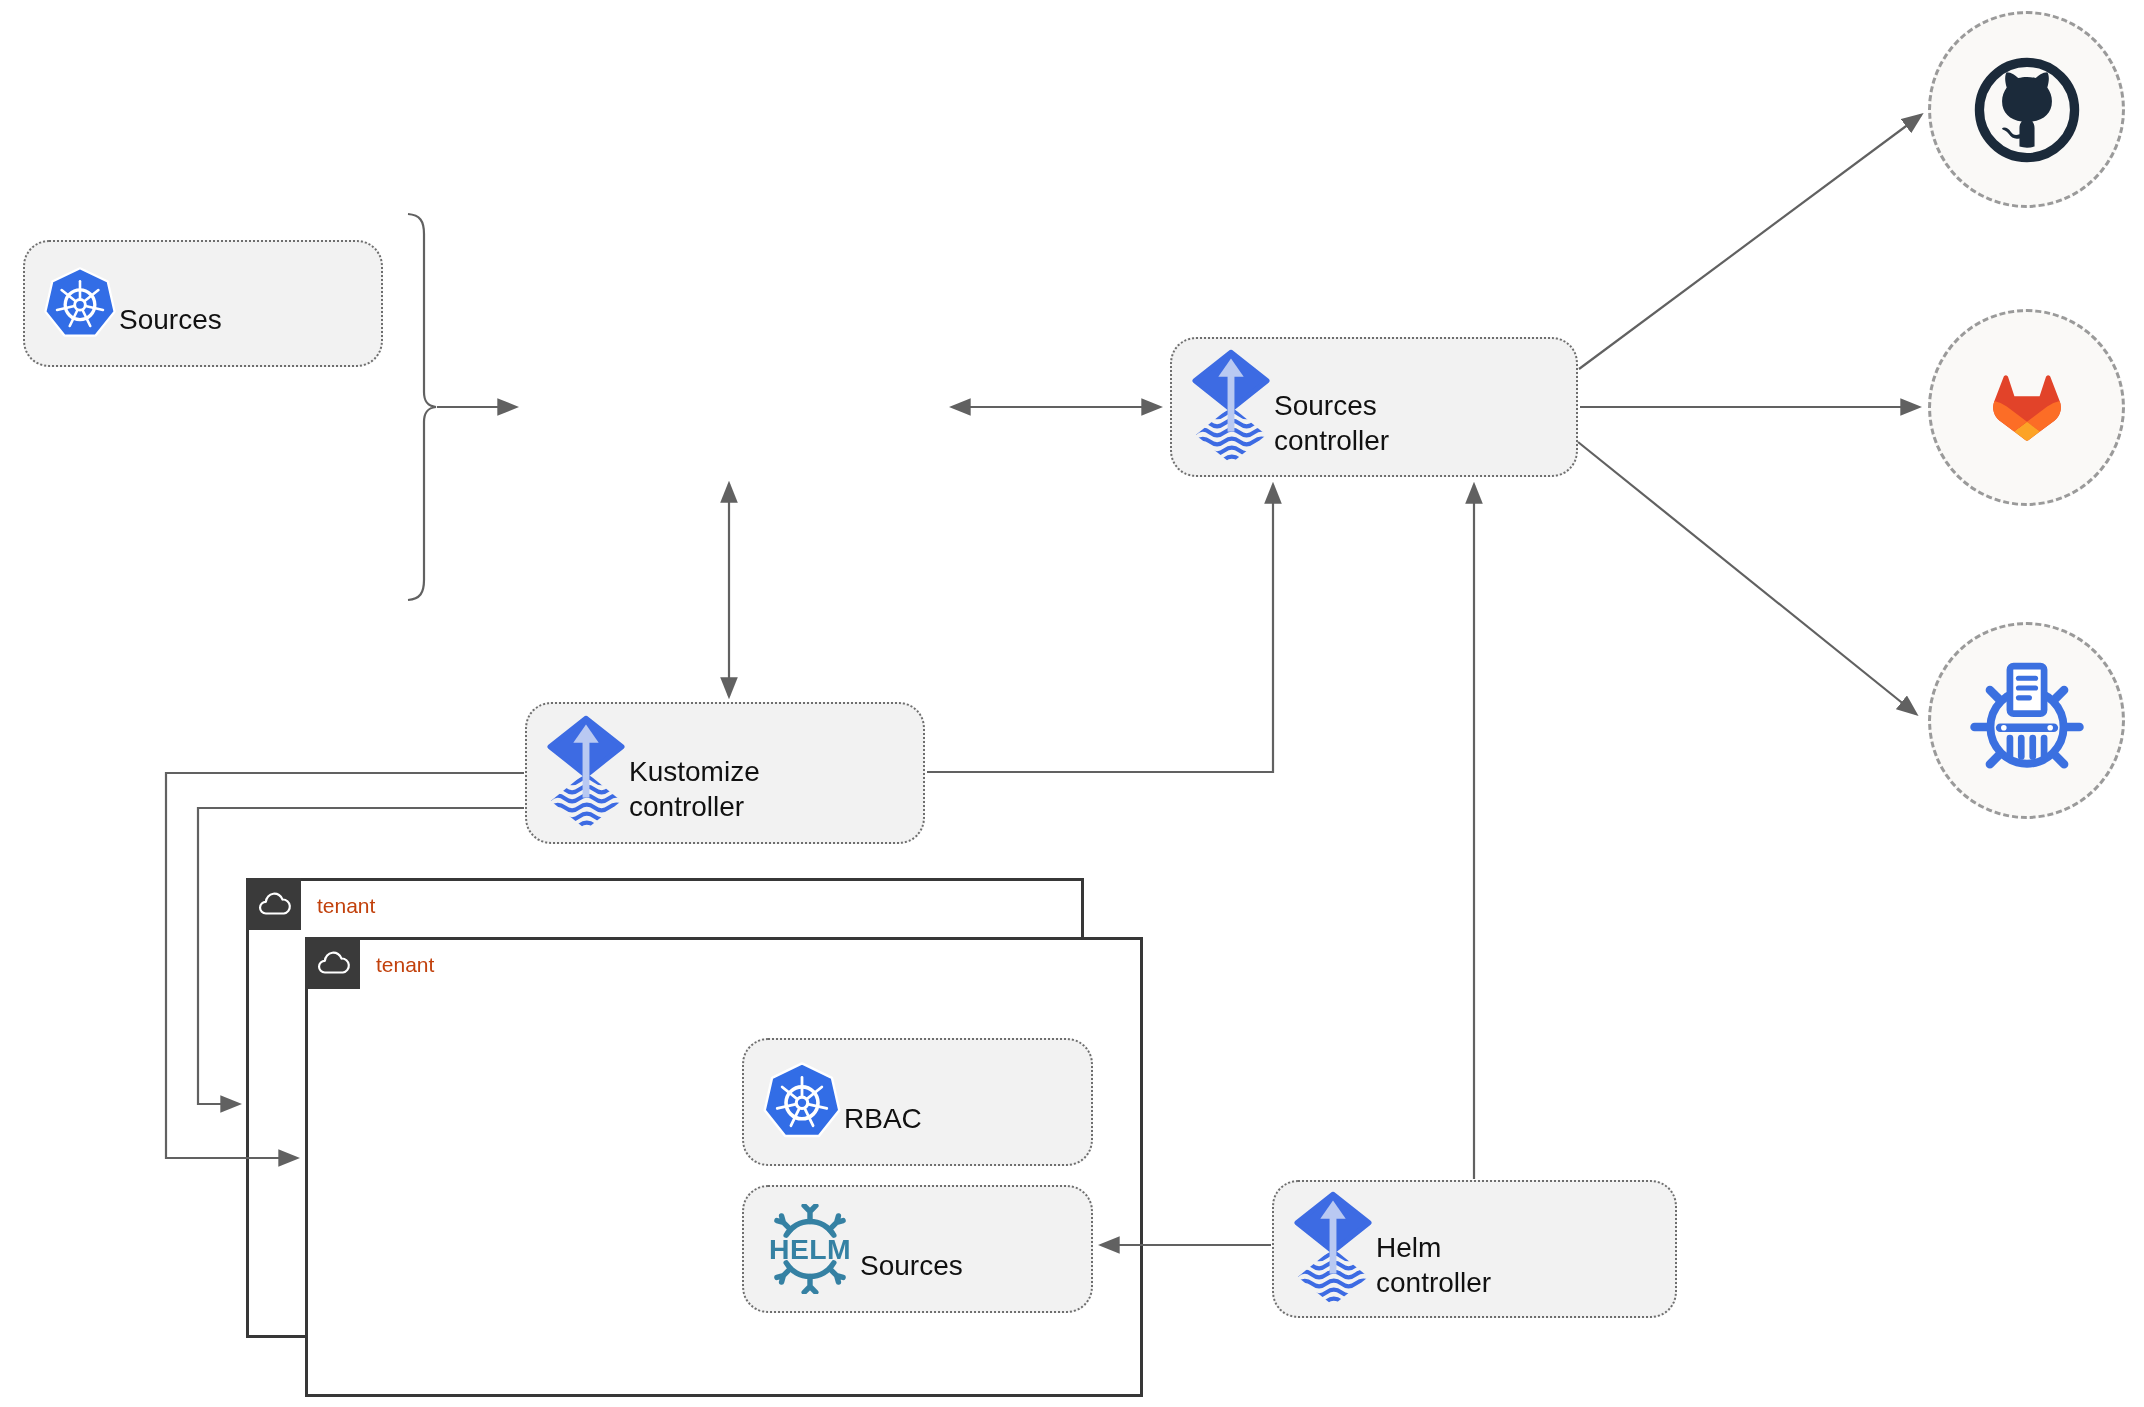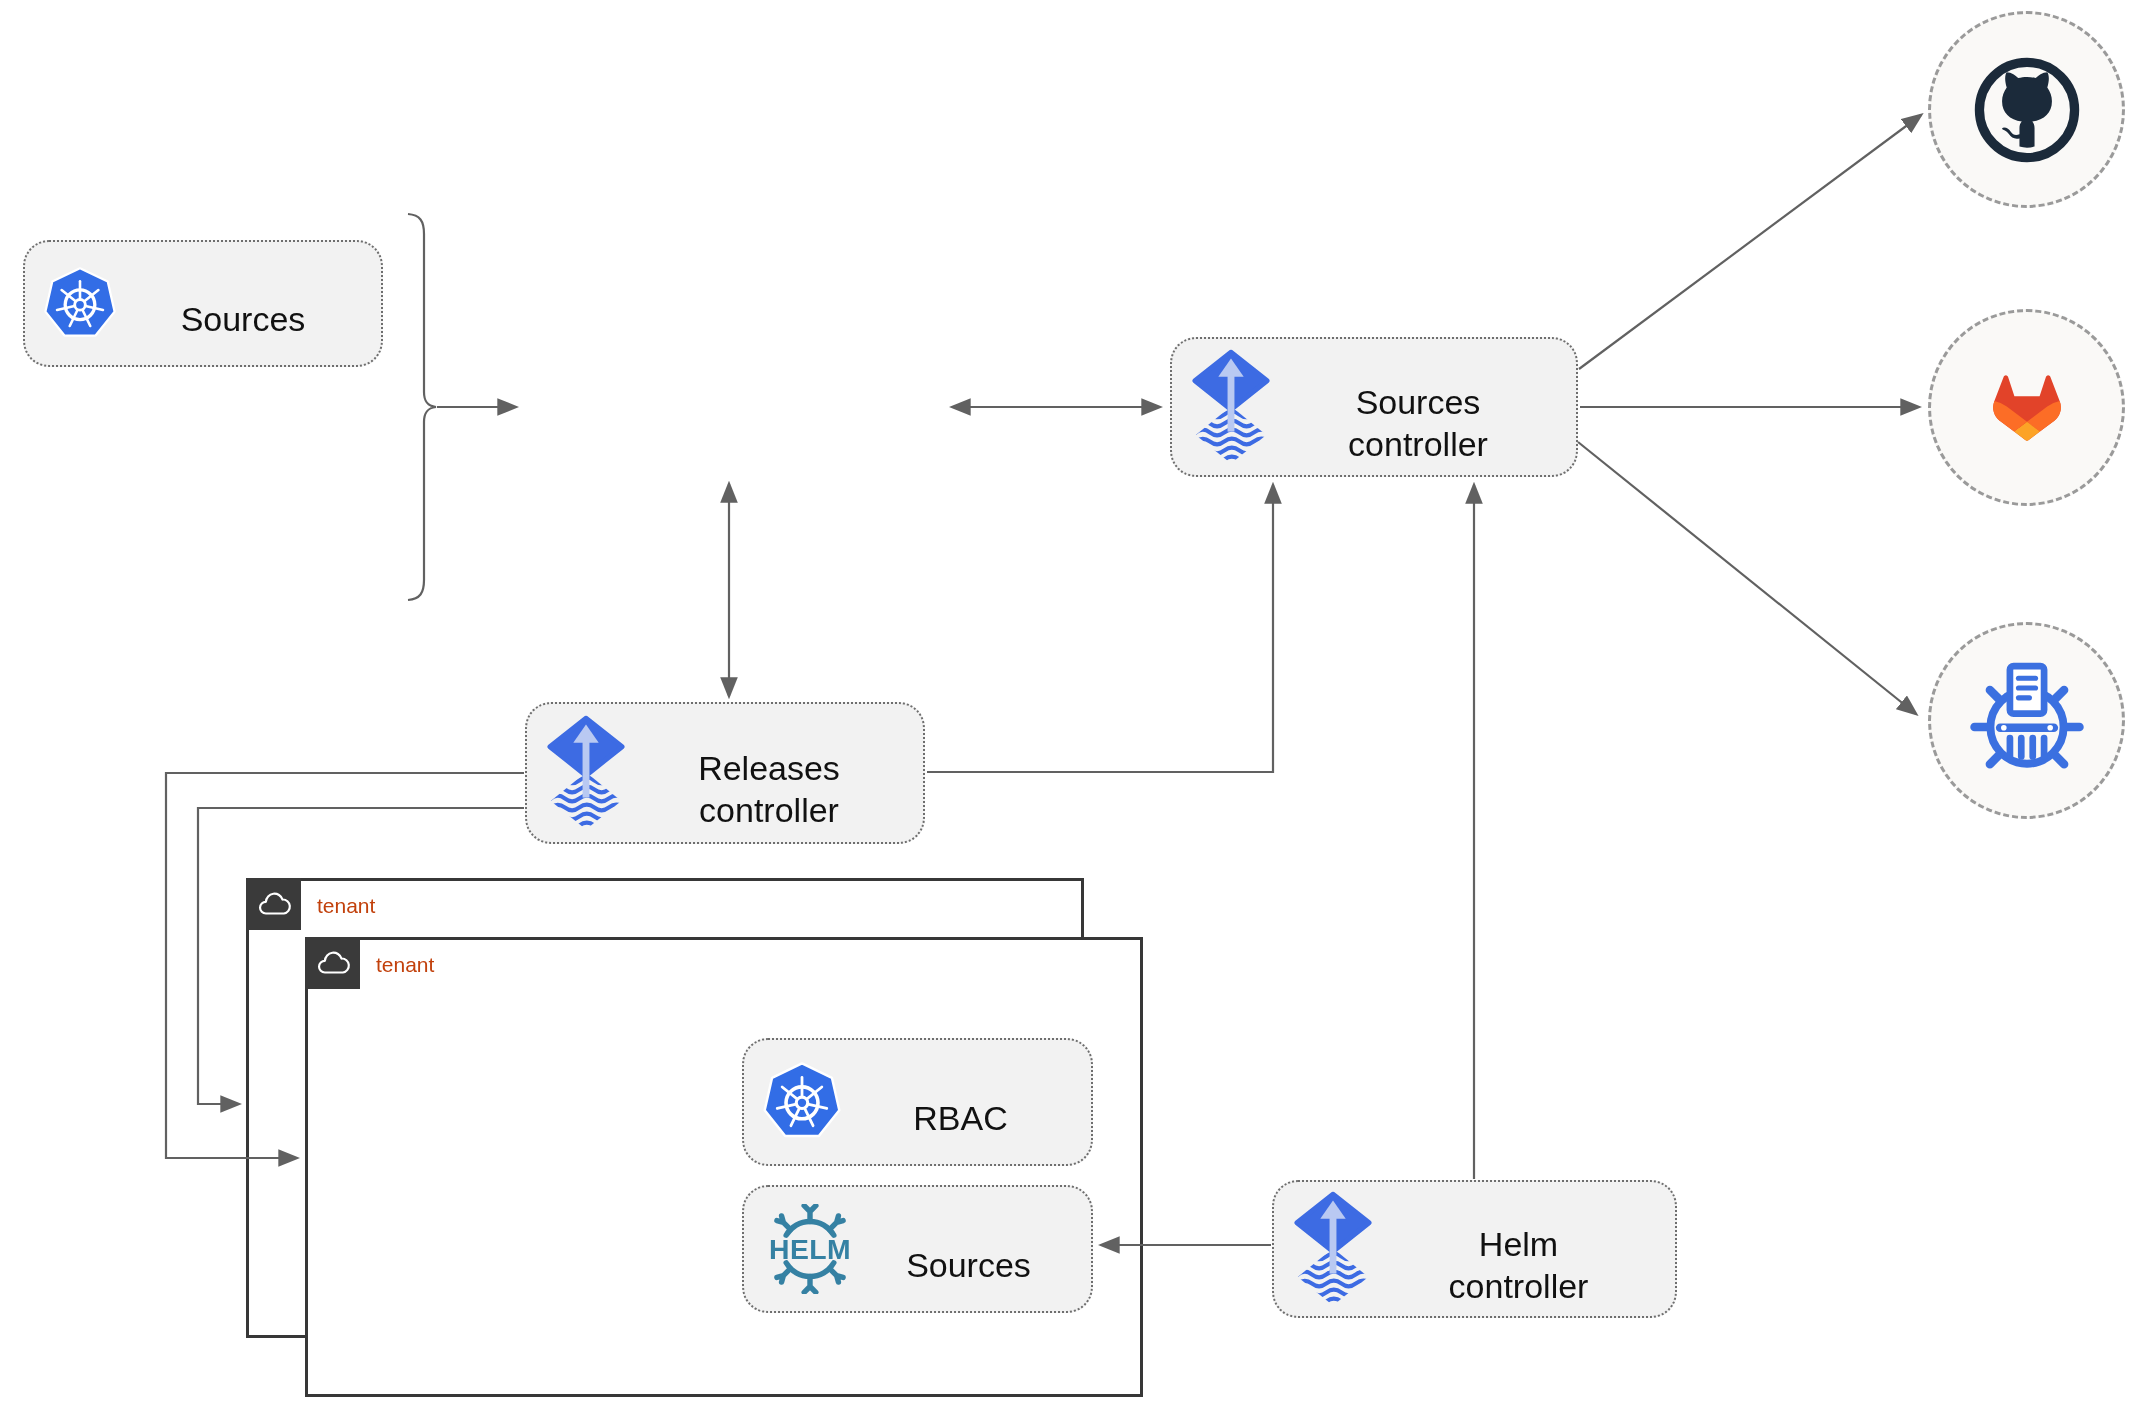--- a/index.html
+++ b/index.html
@@ -4,21 +4,21 @@
 <style>
   html,body{margin:0;padding:0;background:#ffffff;font-family:"Liberation Sans",sans-serif;}
   #canvas{position:relative;width:2144px;height:1407px;background:#ffffff;overflow:hidden;}
 
   
   .node{position:absolute;background:var(--node-fill,#f2f2f2);border:2px dotted #6e6e6e;
         border-radius:26px;display:flex;align-items:center;box-sizing:border-box;
         padding:0 14px 0 16px;z-index:3;}
   .nicon{flex:0 0 auto;display:flex;align-items:center;justify-content:center;}
   .nicon svg{display:block;}
-  .nlabel{flex:1 1 auto;text-align:center;color:var(--text-dark,#111);font-size:34px;
+  .nlabel{flex:1 1 auto;color:var(--text-dark,#111);font-size:28px;
           line-height:1.25;white-space:pre-line;margin-top:32px;}
 
   
   .tenant{position:absolute;background:#ffffff;border:3px solid #373737;box-sizing:border-box;}
   .tenant-tab{position:absolute;left:-3px;top:-3px;width:55px;height:52px;
               background:var(--tenant-dark,#3a3a3a);display:flex;align-items:center;justify-content:center;}
   .tenant-name{position:absolute;left:68px;top:0;height:50px;display:flex;align-items:center;
                font-size:21px;color:#c2410c;}
 
   
@@ -100,21 +100,21 @@
     <span class="nlabel">Sources
 controller</span>
   </div>
 
   <div class="node" style="left:525px;top:702px;width:400px;height:142px">
     <span class="nicon" style="width:86px">
       <svg viewBox="0 0 100 140" width="82" height="116">
           <use href="#sym-flux"></use>
         </svg>
       </span>
-    <span class="nlabel">Releases
+    <span class="nlabel">Kustomize
 controller</span>
   </div>
 
   <div class="node" style="left:1272px;top:1180px;width:405px;height:138px">
     <span class="nicon" style="width:86px">
       <svg viewBox="0 0 100 140" width="82" height="116">
           <use href="#sym-flux"></use>
         </svg>
       </span>
     <span class="nlabel">Helm

